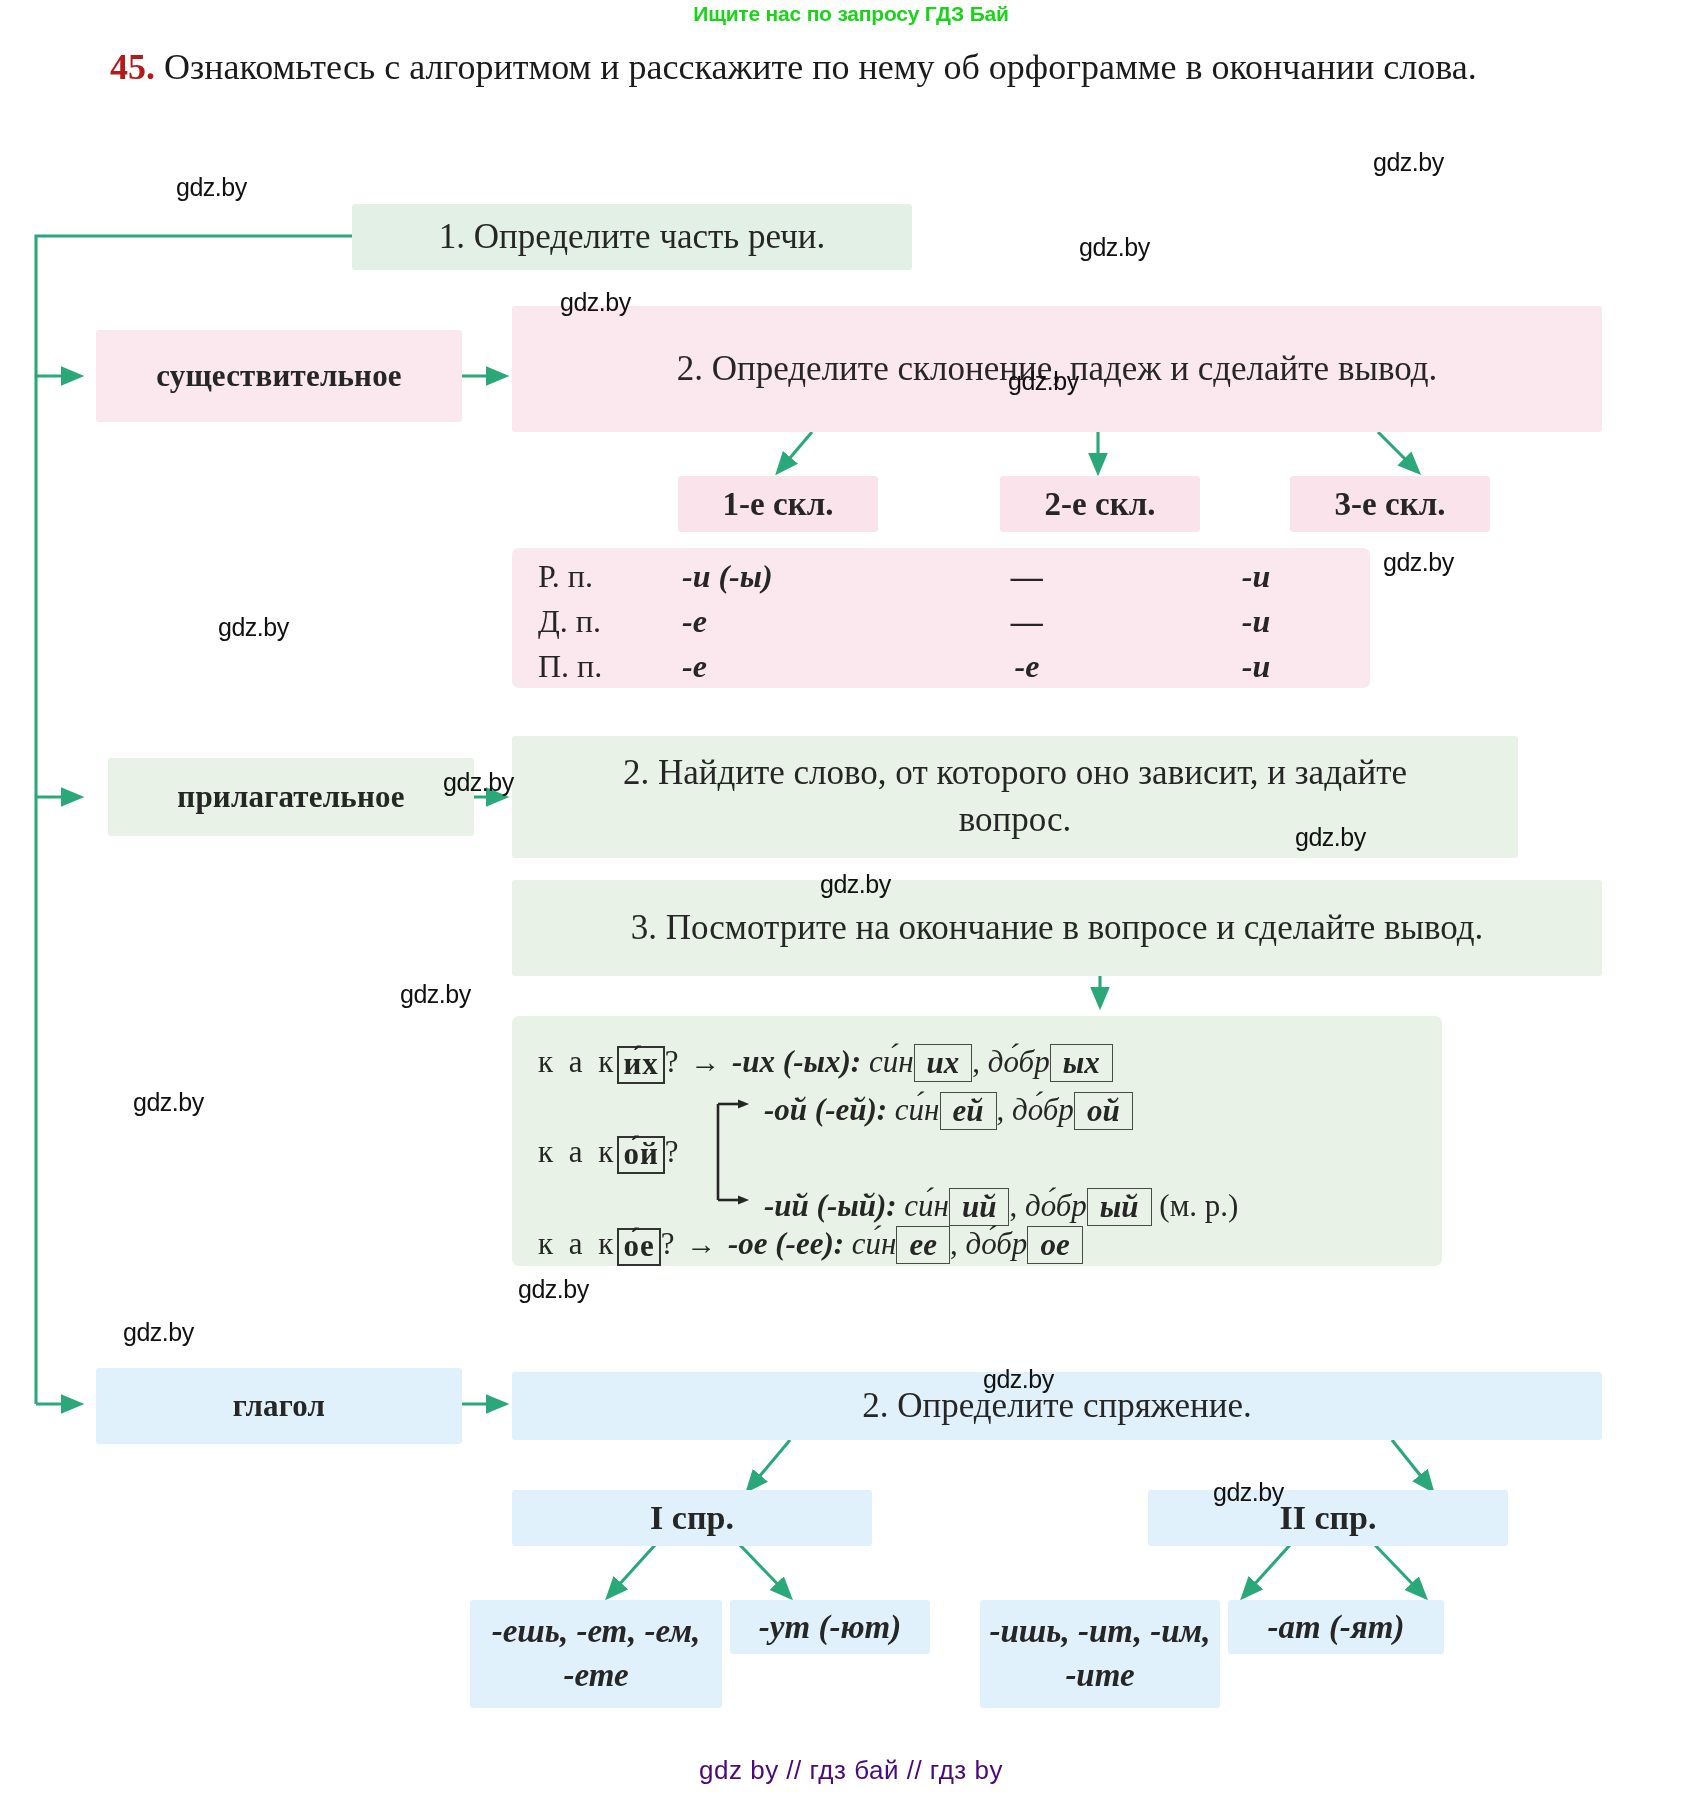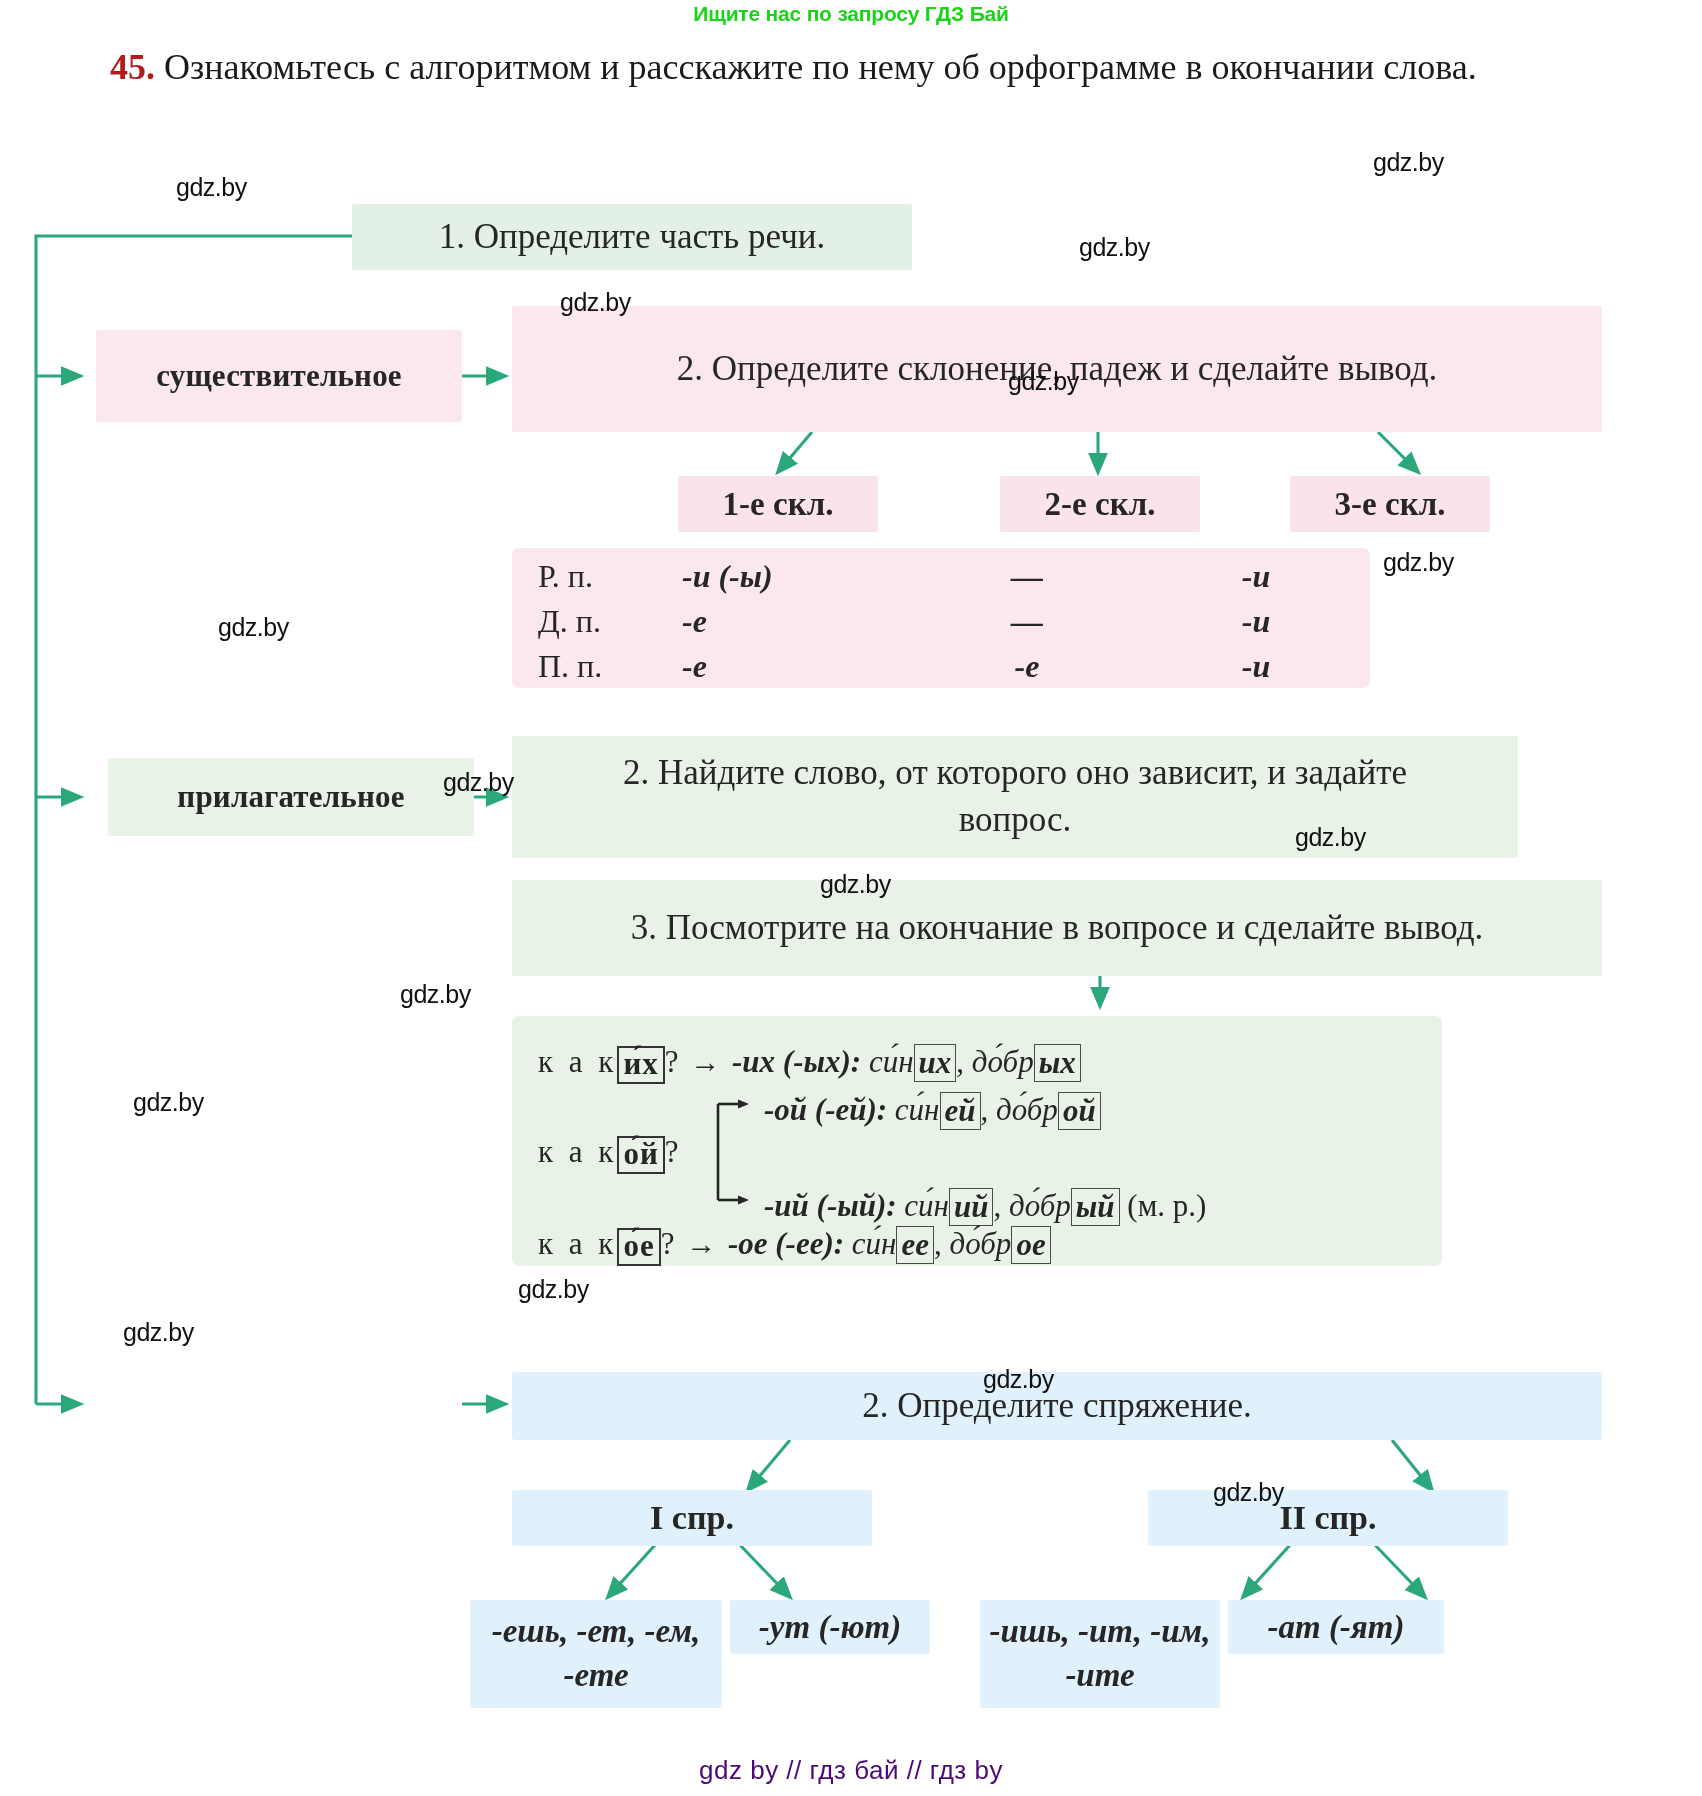--- a/index.html
+++ b/index.html
@@ -83,21 +83,21 @@
   }
   .rule-row { position:absolute; white-space:nowrap; }
   .q { letter-spacing:4px; font-size:31px; }
   .ebox {
     display:inline-block; border:2px solid #333; padding:0px 4px 1px 4px;
     font-weight:700; letter-spacing:1px; line-height:1.05; vertical-align:-2px;
   }
   .ital { font-style:italic; font-weight:700; }
   .itex { font-style:italic; }
   .exbox {
-    display:inline-block; border:1.6px solid #4a4a4a; padding:0 4px;
+    display:inline-block; border:1.6px solid #4a4a4a; padding:0 12px;
     font-style:italic; font-weight:700; vertical-align:-1px;
   }
   .arrowch { font-size:30px; padding:0 4px; }
 
   
   .footer {
     position:absolute; left:0; bottom:10px; width:1702px; text-align:center;
     font-family:"Liberation Sans", sans-serif;
     font-size:26px; color:#4b0a7a; letter-spacing:0.5px;
   }
@@ -158,20 +158,23 @@
   </div>
 
   <div class="box pink pos-label" style="left:96px; top:330px; width:366px; height:92px;">
     <span>существительное</span>
   </div>
 
   <div class="box green2 pos-label" style="left:96px; top:758px; width:366px; height:78px;margin-left:12px;">
     <span>прилагательное</span>
   </div>
 
+  <div class="box blue pos-label" style="left:96px; top:1368px; width:366px; height:76px;">
+    <span>глагол</span>
+  </div>
 
   <div class="box pink step-title" style="left:512px; top:306px; width:1090px; height:126px; line-height:1.34; padding:0 40px;">
     <span>2. Определите склонение, падеж и сделайте вывод.</span>
   </div>
 
   <div class="box pinkdeep skl-label" style="left:678px; top:476px; width:200px; height:56px;">
     <span>1-е скл.</span>
   </div>
   <div class="box pinkdeep skl-label" style="left:1000px; top:476px; width:200px; height:56px;">
     <span>2-е скл.</span>

